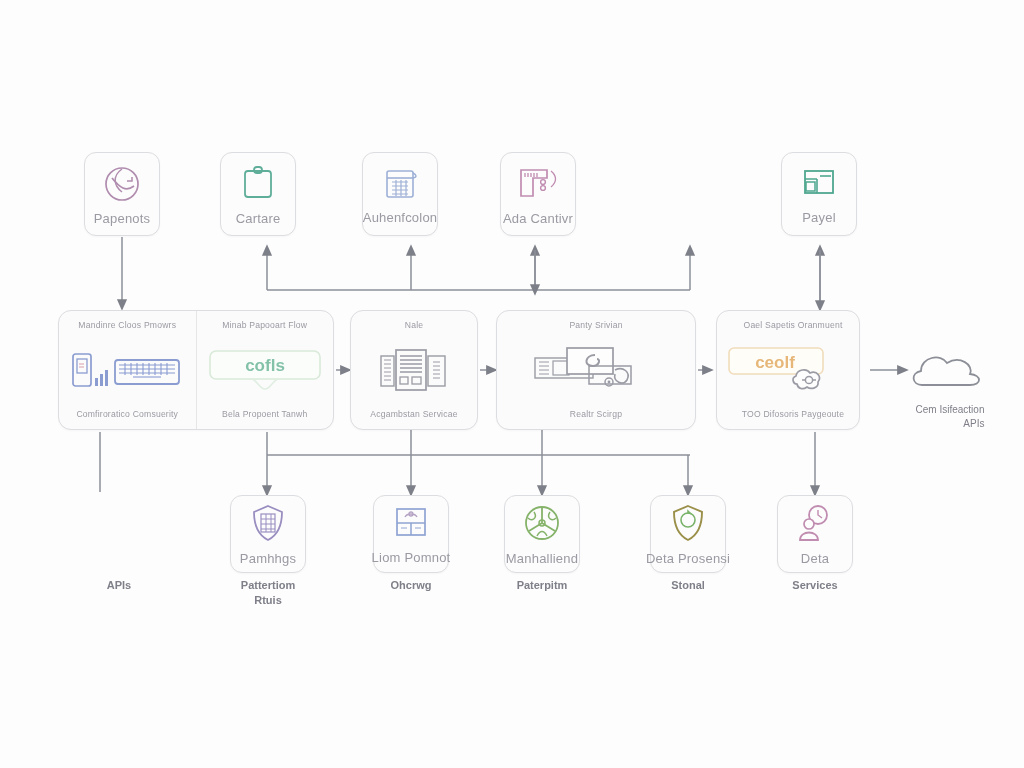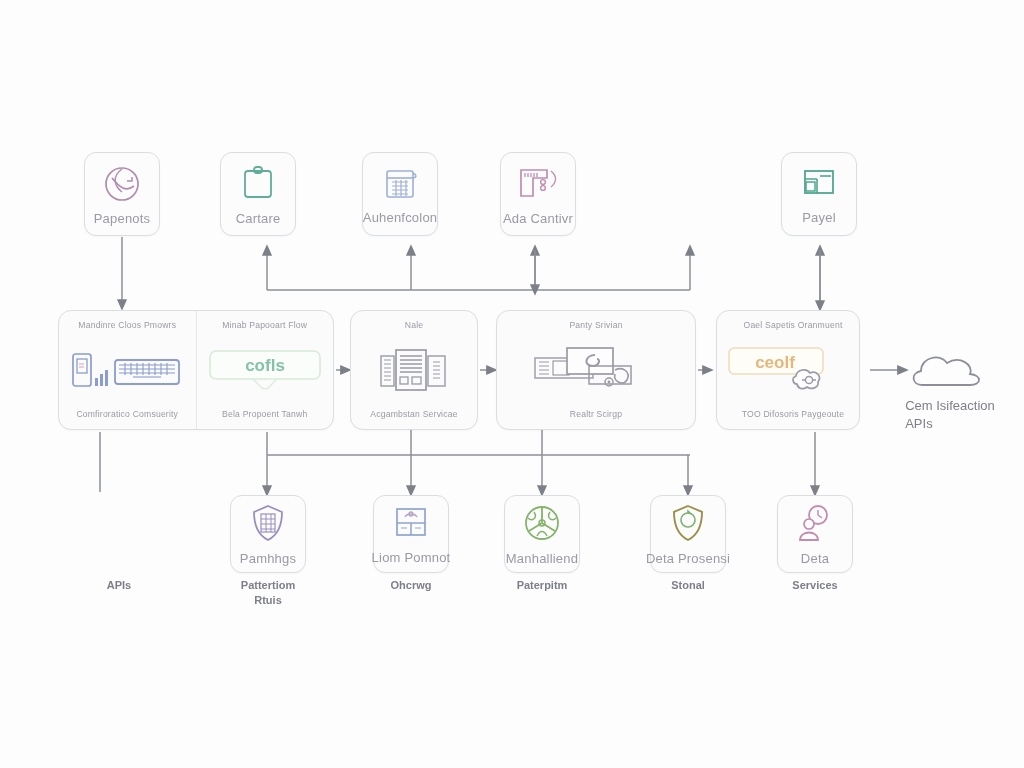--- a/index.html
+++ b/index.html
@@ -96,24 +96,25 @@
   }
 
   
   .ext-node {
     position: absolute;
     display: flex;
     flex-direction: column;
     align-items: center;
   }
   .ext-label {
-    font-size: 13px;
+    font-size: 10px;
     color: #7e7f88;
-    text-align: left;
+    text-align: right;
     line-height: 1.35;
+    margin-top: 6px;
     filter: blur(0.45px);
   }
 
   svg.wires { position: absolute; left: 0; top: 0; width: 1024px; height: 768px; }
   .wire { fill: none; stroke: #8d8f98; stroke-width: 1.5px; }
   .blurwrap { filter: blur(0.35px); }
 </style>
 </head>
 <body>
 

